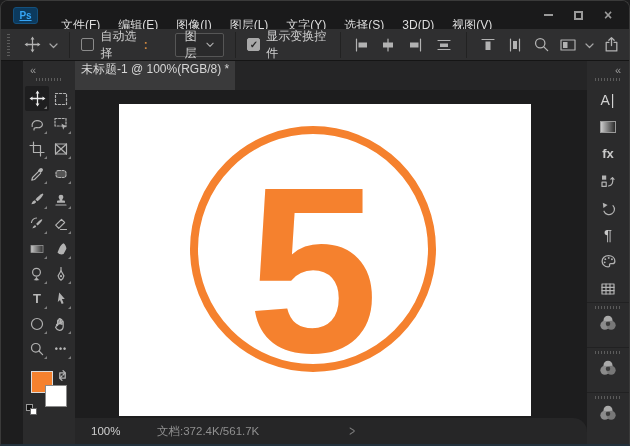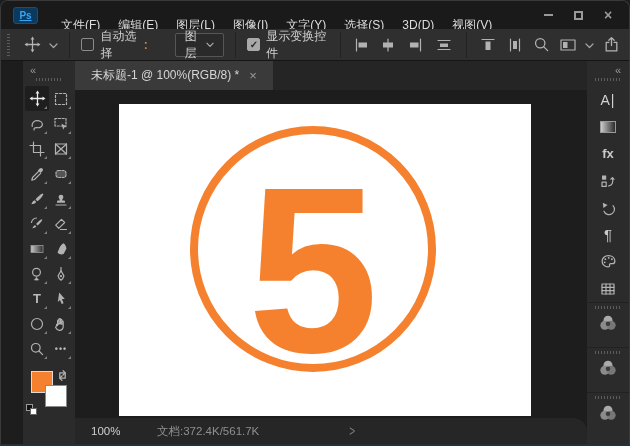--- a/index.html
+++ b/index.html
@@ -60,21 +60,21 @@
   .fg-swatch { position:absolute; left:5px; top:0; width:22px; height:22px; background:#f5812e; border:1px solid #dcdcdc; }
   .bg-swatch { position:absolute; left:19px; top:14px; width:22px; height:22px; background:#ffffff; border:1px solid #8a8a8a; }
   .swap-icon { position:absolute; left:30px; top:-3px; }
   .default-colors { position:absolute; left:0; top:33px; width:12px; height:12px; }
   .dc-b { position:absolute; left:0; top:0; width:7px; height:7px; background:#111; border:1px solid #999; }
   .dc-w { position:absolute; left:4px; top:4px; width:7px; height:7px; background:#fff; border:1px solid #666; }
 
   
   .doc-area { flex:1; display:flex; flex-direction:column; min-width:0; background:#1d1d1e; }
   .tabbar { height:29px; background:#252526; display:flex; flex:0 0 auto; }
-  .tab { background:#3a3a3b; display:flex; align-items:center; gap:10px; padding:0 16px; font-size:12px; color:#d6d6d6; }
+  .tab { background:#3a3a3b; display:flex; align-items:center; gap:10px; padding:0 6px; font-size:12px; color:#d6d6d6;flex-direction:column; }
   .tab-close { color:#9a9a9a; font-size:13px; line-height:1; }
   .canvas-wrap { flex:1; position:relative; background:#1d1d1e; min-height:0; }
   .canvas { position:absolute; left:44px; top:14px; width:412px; height:312px; background:#ffffff; }
   .ring { position:absolute; left:71px; top:22px; width:246px; height:246px; border:8px solid #f5812e;
           border-radius:50%; display:flex; align-items:center; justify-content:center; }
   .digit { font-size:235px; font-weight:bold; color:#f5812e; line-height:1; transform:translateY(0.09em); }
   .statusbar { height:26px; background:#262627; border-top-right-radius:14px; display:flex; align-items:center;
                font-size:11.5px; flex:0 0 auto; }
   .zoom-level { color:#cfcfcf; padding-left:16px; width:72px; }
   .doc-info-field { width:218px; display:flex; align-items:center; justify-content:space-between;
@@ -94,22 +94,22 @@
 </head>
 <body>
 
 <div class="window">
 
   <div class="menubar">
     <div class="ps-logo">Ps</div>
     <div class="menu-items">
       <span class="menu-item">文件(F)</span>
       <span class="menu-item">编辑(E)</span>
+      <span class="menu-item">图像(I)</span>
       <span class="menu-item">图层(L)</span>
-      <span class="menu-item">图像(I)</span>
       <span class="menu-item">文字(Y)</span>
       <span class="menu-item">选择(S)</span>
       <span class="menu-item">3D(D)</span>
       <span class="menu-item">视图(V)</span>
 
     </div>
     <div class="win-controls">
       <span class="win-btn">
           <span class="min-glyph"></span>
         </span>

